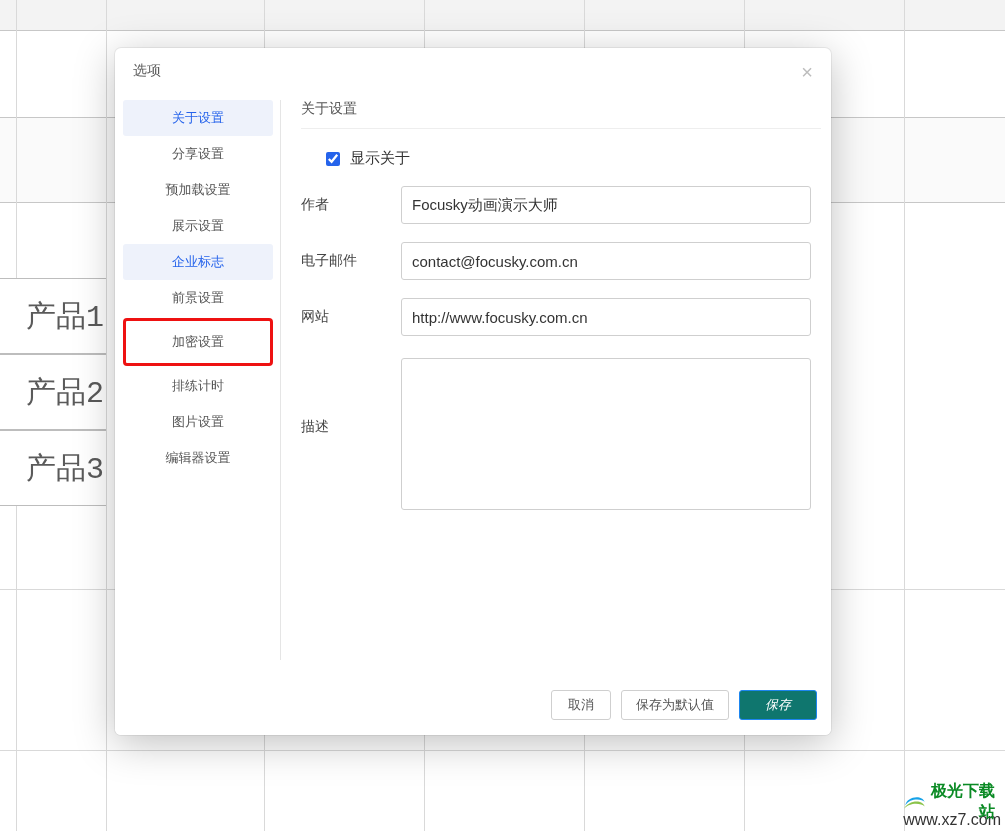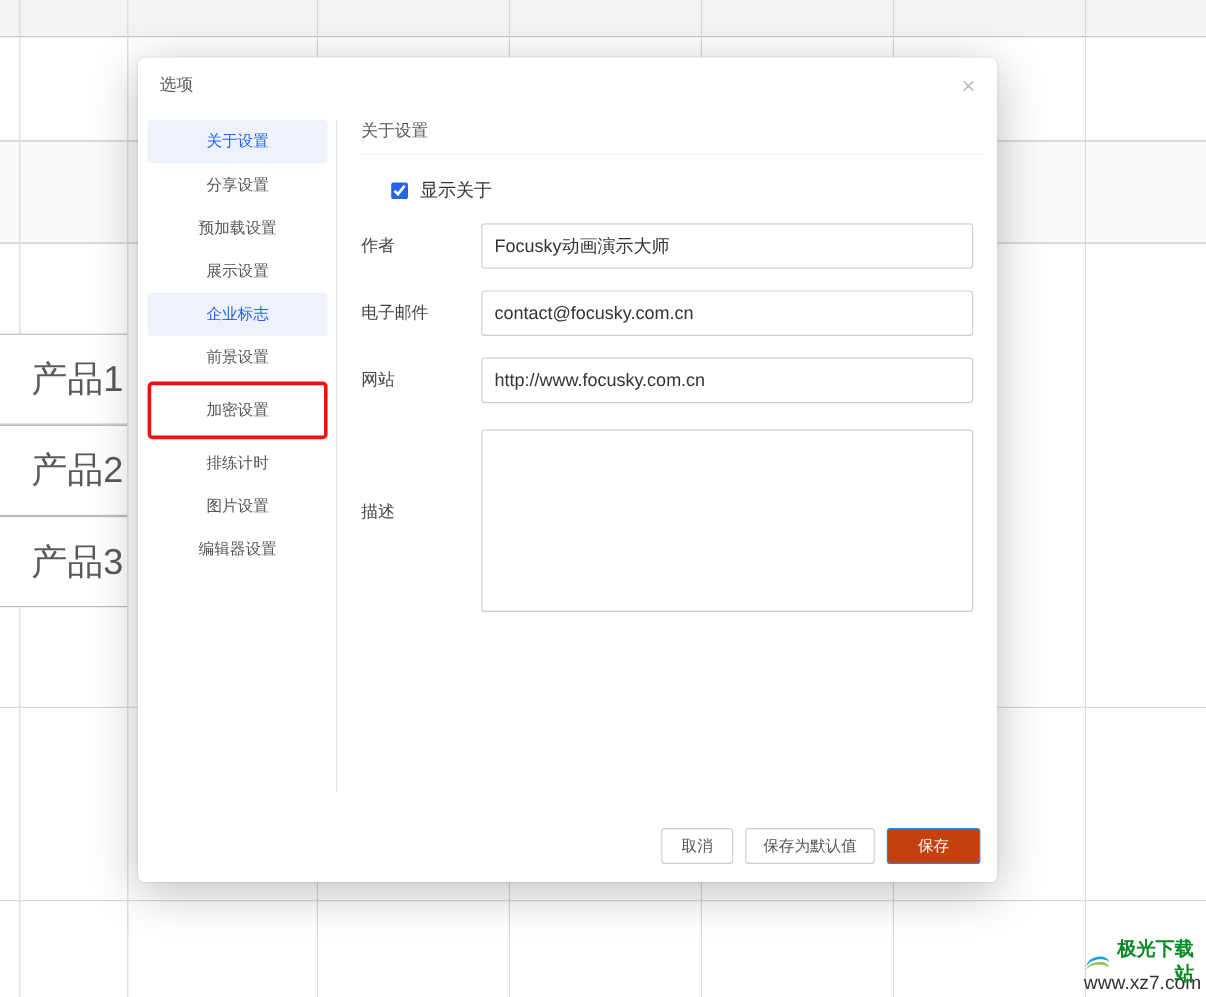--- a/index.html
+++ b/index.html
@@ -1,19 +1,19 @@
 <!DOCTYPE html>
 <html><head>
 <meta charset="utf-8">
 <style>
   * { box-sizing: border-box; margin: 0; padding: 0; }
   html,body { width:1005px; height:831px; font-family: "Microsoft YaHei", "PingFang SC", Arial, sans-serif; background:#fff; color:#333; }
   
   .bg { position:absolute; inset:0; }
-  .bg .rlabel { position:absolute; left:0; width:106px; height:76px; border-top:1px solid #bdbdbd; border-bottom:1px solid #bdbdbd; background:#fff; color:#5a5a5a; font-size:30px; font-family: Liberation Sans, sans-serif; display:flex; align-items:center; padding-left:26px; }
+  .bg .rlabel { position:absolute; left:0; width:106px; height:76px; border-top:1px solid #bdbdbd; border-bottom:1px solid #bdbdbd; background:#fff; color:#5a5a5a; font-size:30px; font-family: Liberation Mono, monospace; display:flex; align-items:center; padding-left:26px; }
   .bg .hline { position:absolute; left:0; width:1005px; height:0; border-top:1px solid #d9d9d9; }
   .bg .vline { position:absolute; top:0; width:0; height:831px; border-left:1px solid #d9d9d9; }
   .bg .topband { position:absolute; left:0; top:0; width:1005px; height:31px; background:#f3f3f3; border-bottom:1px solid #c7c7c7; }
   .bg .topband2 { position:absolute; left:0; top:117px; width:1005px; height:86px; background:#fafafa; border-top:1px solid #c7c7c7; border-bottom:1px solid #c7c7c7; }
 
   
   .modal { position:absolute; left:115px; top:48px; width:716px; height:687px; background:#fff; border-radius:6px; box-shadow: 0 8px 40px rgba(0,0,0,0.25), 0 0 0 1px rgba(0,0,0,0.06); overflow:hidden; }
   .modal .titlebar { position:absolute; left:0; top:0; width:100%; height:46px; display:flex; align-items:center; padding-left:18px; color:#5b5b5b; font-size:14px; }
   .modal .close { position:absolute; right:12px; top:12px; width:24px; height:24px; color:#bdbdbd; font-size:20px; display:flex; align-items:center; justify-content:center; cursor:pointer; }
 
@@ -29,21 +29,21 @@
   .row { display:flex; align-items:center; margin-top:18px; }
   .row .lbl { width:100px; color:#444; font-size:14px; }
   .row input[type="text"] { flex:1; height:32px; border:1px solid #cfcfcf; border-radius:3px; padding:18px 10px; font-size:15px; color:#333; background:#fff; }
   .row textarea { flex:1; height:152px; border:1px solid #cfcfcf; border-radius:3px; padding:8px 10px; font-size:15px; color:#333; background:#fff; resize:none; }
   .checkrow { display:flex; align-items:center; margin-top:20px;padding-left:25px; }
   .checkrow input { width:14px; height:14px; accent-color:#2563eb; margin-right:10px; }
   .checkrow .txt { font-size:15px; color:#333; }
 
   .footer { position:absolute; left:0; bottom:0; width:100%; height:60px; display:flex; align-items:center; justify-content:flex-end; padding-right:14px; gap:10px; background:#fff; }
   .btn { height:30px; min-width:60px; padding:6px 14px; border:1px solid #cfcfcf; border-radius:3px; background:#fff; color:#555; font-size:13px; display:flex; align-items:center; justify-content:center; cursor:pointer; }
-  .btn.primary { background:#c2410c; border-color:#1d86f0; color:#fff; min-width:78px; }
+  .btn.primary { background:#0f766e; border-color:#1d86f0; color:#fff; min-width:78px;font-style:italic; }
 
   
   .wm { position:absolute; right:6px; bottom:6px; display:flex; align-items:center; gap:4px;justify-content:flex-end; }
   .wm .swoosh { width:28px; height:28px; }
   .wm .t1 { font-size:16px; font-weight:700; color:#0a8a24; font-family:"SimHei","Microsoft YaHei"; letter-spacing:0;}
   .wm-wrap { position:absolute; right:4px; bottom:2px; text-align:right;}
 </style>
 </head>
 <body>
 

